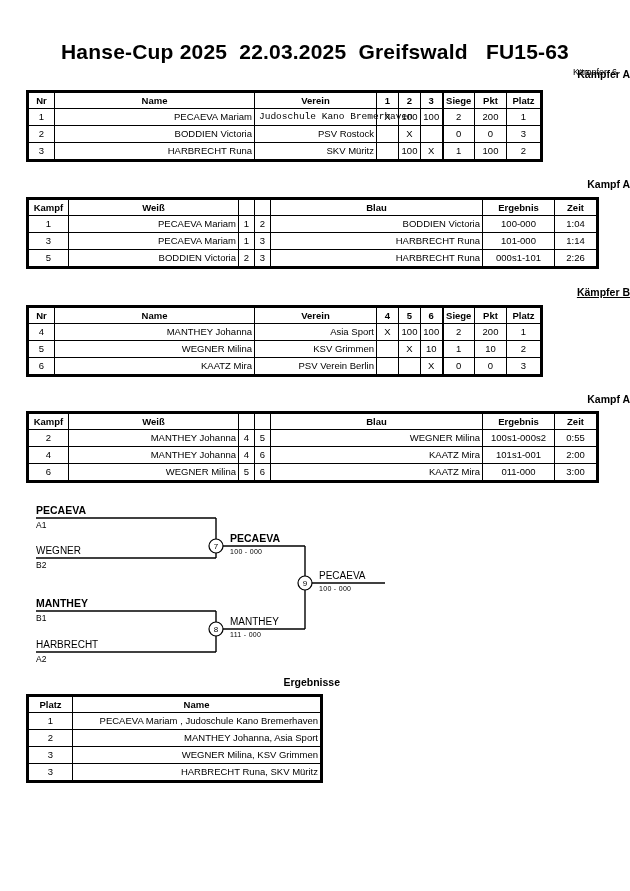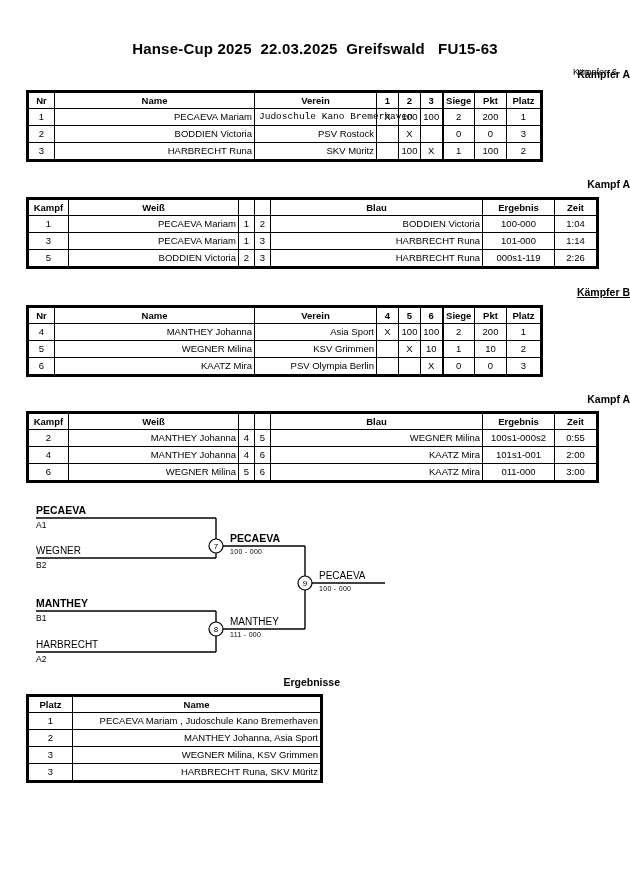--- a/index.html
+++ b/index.html
@@ -12,21 +12,21 @@
     font-family: "Liberation Sans", sans-serif;
     color: #000;
     overflow: hidden;
   }
   .abs { position: absolute; }
 
   
   #doc-title {
     left: 0; right: 0; top: 40px;
     text-align: center;
-    font-size: 15px;
+    font-size: 21px;
     font-weight: bold;
     letter-spacing: 0.2px;
     white-space: pre;
   }
   #fighter-count {
     right: 13px; top: 67px;
     font-size: 9px;
     text-align: right;
   }
 
@@ -199,21 +199,21 @@
         <td class="l">HARBRECHT Runa</td>
         <td class="c">101-000</td>
         <td class="c">1:14</td>
       </tr>
       <tr>
         <td class="c">5</td>
         <td class="l">BODDIEN Victoria</td>
         <td class="c">2</td>
         <td class="c">3</td>
         <td class="l b">HARBRECHT Runa</td>
-        <td class="c">000s1-119</td>
+        <td class="c">000s1-101</td>
         <td class="c">2:26</td>
       </tr>
     </tbody>
       </table>
   </div>
 </div>
 
 <div class="abs section-caption" style="left:0; right:0; top:286px;text-decoration:underline;">Kämpfer B</div>
 <div class="abs" style="left:26px; top:305px;">
   <div class="outer-frame">
@@ -259,21 +259,21 @@
         <td class="c"></td>
         <td class="c">X</td>
         <td class="c">10</td>
         <td class="c thickleft">1</td>
         <td class="c">10</td>
         <td class="c">2</td>
       </tr>
       <tr>
         <td class="c">6</td>
         <td class="l">KAATZ Mira</td>
-        <td class="l">PSV Olympia Berlin</td>
+        <td class="l">PSV Verein Berlin</td>
         <td class="c"></td>
         <td class="c"></td>
         <td class="c">X</td>
         <td class="c thickleft">0</td>
         <td class="c">0</td>
         <td class="c">3</td>
       </tr>
     </tbody>
       </table>
   </div>

